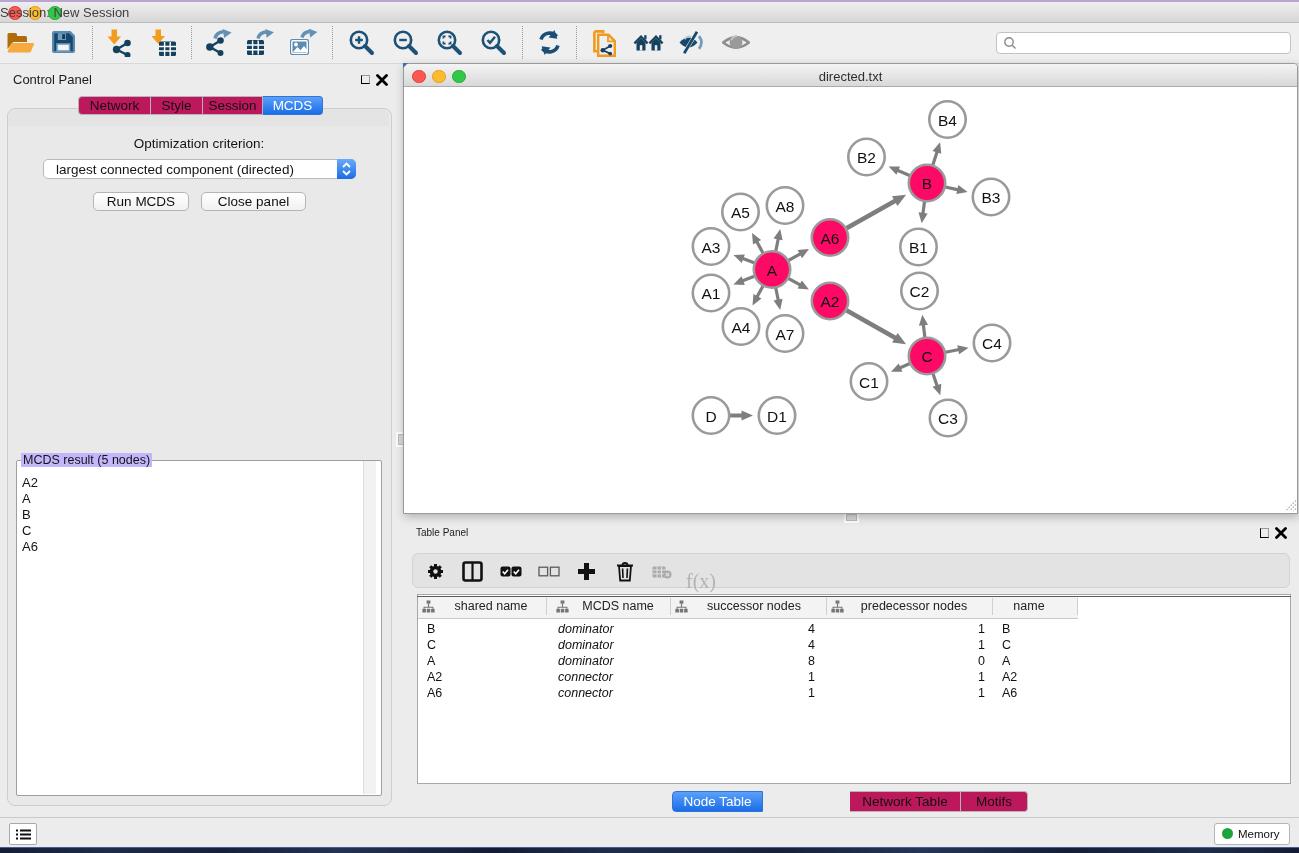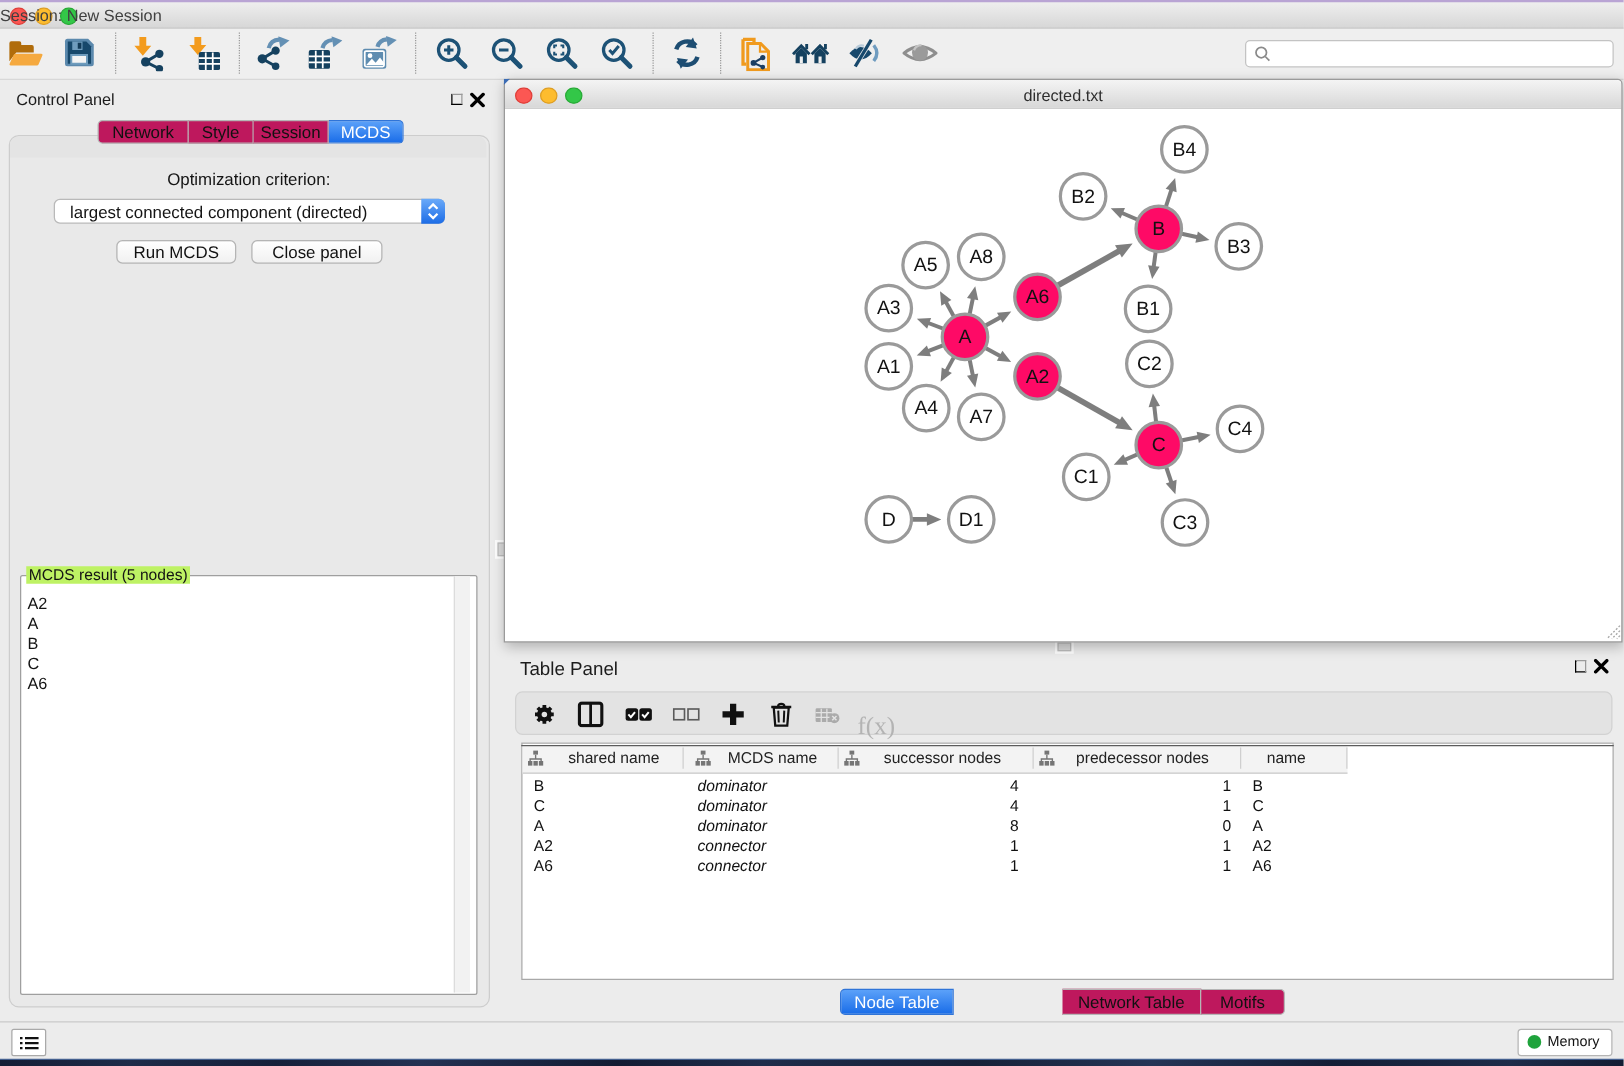--- a/index.html
+++ b/index.html
@@ -191,21 +191,21 @@
 <svg class="abs" style="left:341px;top:162px;" width="11" height="14" viewBox="0 0 11 14">
 <path d="M2,5 L5.5,1.5 L9,5" fill="none" stroke="#fff" stroke-width="1.8"></path>
 <path d="M2,9 L5.5,12.5 L9,9" fill="none" stroke="#fff" stroke-width="1.8"></path>
 </svg>
 
 <div class="abs" style="left:93px;top:192px;width:96px;height:19px;background:linear-gradient(#fff,#f1f1f1);border:1px solid #b5b5b5;border-radius:5px;box-sizing:border-box;text-align:center;font-size:13.5px;color:#111;line-height:17px;">Run MCDS</div>
 <div class="abs" style="left:201px;top:192px;width:105px;height:19px;background:linear-gradient(#fff,#f1f1f1);border:1px solid #b5b5b5;border-radius:5px;box-sizing:border-box;text-align:center;font-size:13.5px;color:#111;line-height:17px;">Close panel</div>
 
 <div class="abs" style="left:16px;top:460px;width:366px;height:336px;border:1px solid #9f9f9f;border-radius:2px;background:#fff;box-sizing:border-box;"></div>
 <div class="abs" style="left:363px;top:461px;width:12px;height:333px;background:#f2f2f2;border-left:1px solid #dcdcdc;"></div>
-<div class="abs" style="left:21px;top:453px;background:#bef264;padding:0 2px;font-size:12.5px;color:#141414;">MCDS result (5 nodes)</div>
+<div class="abs" style="left:21px;top:453px;background:#c4b5fd;padding:0 2px;font-size:12.5px;color:#141414;">MCDS result (5 nodes)</div>
 <div class="abs" style="left:22px;top:475px;font-size:13px;color:#141414;line-height:16px;">A2<br>A<br>B<br>C<br>A6</div>
 
 <div class="abs" style="left:398px;top:434px;width:5px;height:9px;background:#d9d9d9;border:1px solid #bdbdbd;box-shadow:0 0 0 2px #fdfdfd;"></div>
 <div class="abs" style="left:846px;top:514px;width:9px;height:5px;background:#d9d9d9;border:1px solid #bdbdbd;box-shadow:0 0 0 2px #fdfdfd;"></div>
 
 <div class="abs" style="left:403px;top:63px;width:893px;height:448.5px;background:#fff;border:1px solid #9a9a9a;border-radius:4px 4px 0 0;box-shadow:1px 3px 10px rgba(0,0,0,0.25);"></div>
 <div class="abs" style="left:404px;top:64px;width:893px;height:22px;background:linear-gradient(#f4f4f4,#d8d8d8);border-bottom:1px solid #ababab;border-radius:4px 4px 0 0;"></div>
 <div class="tl" style="left:412px;top:69.5px;background:#fc5753;border:0.5px solid #df3e38;"></div>
 <div class="tl" style="left:432px;top:69.5px;background:#fdbc2e;border:0.5px solid #de9e23;"></div>
 <div class="tl" style="left:452px;top:69.5px;background:#33c748;border:0.5px solid #27aa35;"></div>
@@ -292,21 +292,21 @@
     <text x="587.0" y="111.5" font-size="15.5" fill="#111" text-anchor="middle" dominant-baseline="central">B3</text>
     <text x="514.5" y="161.5" font-size="15.5" fill="#111" text-anchor="middle" dominant-baseline="central">B1</text>
     <text x="515.5" y="205.5" font-size="15.5" fill="#111" text-anchor="middle" dominant-baseline="central">C2</text>
     <text x="588.0" y="257.5" font-size="15.5" fill="#111" text-anchor="middle" dominant-baseline="central">C4</text>
     <text x="465.0" y="296.0" font-size="15.5" fill="#111" text-anchor="middle" dominant-baseline="central">C1</text>
     <text x="544.0" y="332.5" font-size="15.5" fill="#111" text-anchor="middle" dominant-baseline="central">C3</text>
     <text x="307.0" y="330.0" font-size="15.5" fill="#111" text-anchor="middle" dominant-baseline="central">D</text>
     <text x="373.0" y="330.0" font-size="15.5" fill="#111" text-anchor="middle" dominant-baseline="central">D1</text>
   </svg>
 
-<div class="abs" style="left:416px;top:527px;font-size:15px;color:#1c1c1c;">Table Panel</div>
+<div class="abs" style="left:416px;top:527px;font-size:10px;color:#1c1c1c;">Table Panel</div>
 <div class="abs" style="left:1260px;top:528px;width:9px;height:9.5px;border:1.8px solid #000;border-top-color:#9a9a9a;border-right-color:#9a9a9a;box-sizing:border-box;"></div>
 <svg class="abs" style="left:1275px;top:527px;" width="12" height="12" viewBox="0 0 12 12">
     <path d="M1.5,1.5 L10.5,10.5 M10.5,1.5 L1.5,10.5" stroke="#000" stroke-width="2.8" stroke-linecap="round"></path>
   </svg>
 
 <div class="abs" style="left:412px;top:553px;width:878px;height:35px;background:#e3e3e3;border:1px solid #d2d2d2;border-radius:6px;box-sizing:border-box;"></div>
 
 <svg class="abs" style="left:427px;top:563px;" width="17" height="17" viewBox="0 0 17 17">
 <g fill="#111">
       <circle cx="8.5" cy="8.5" r="5.8"></circle>

